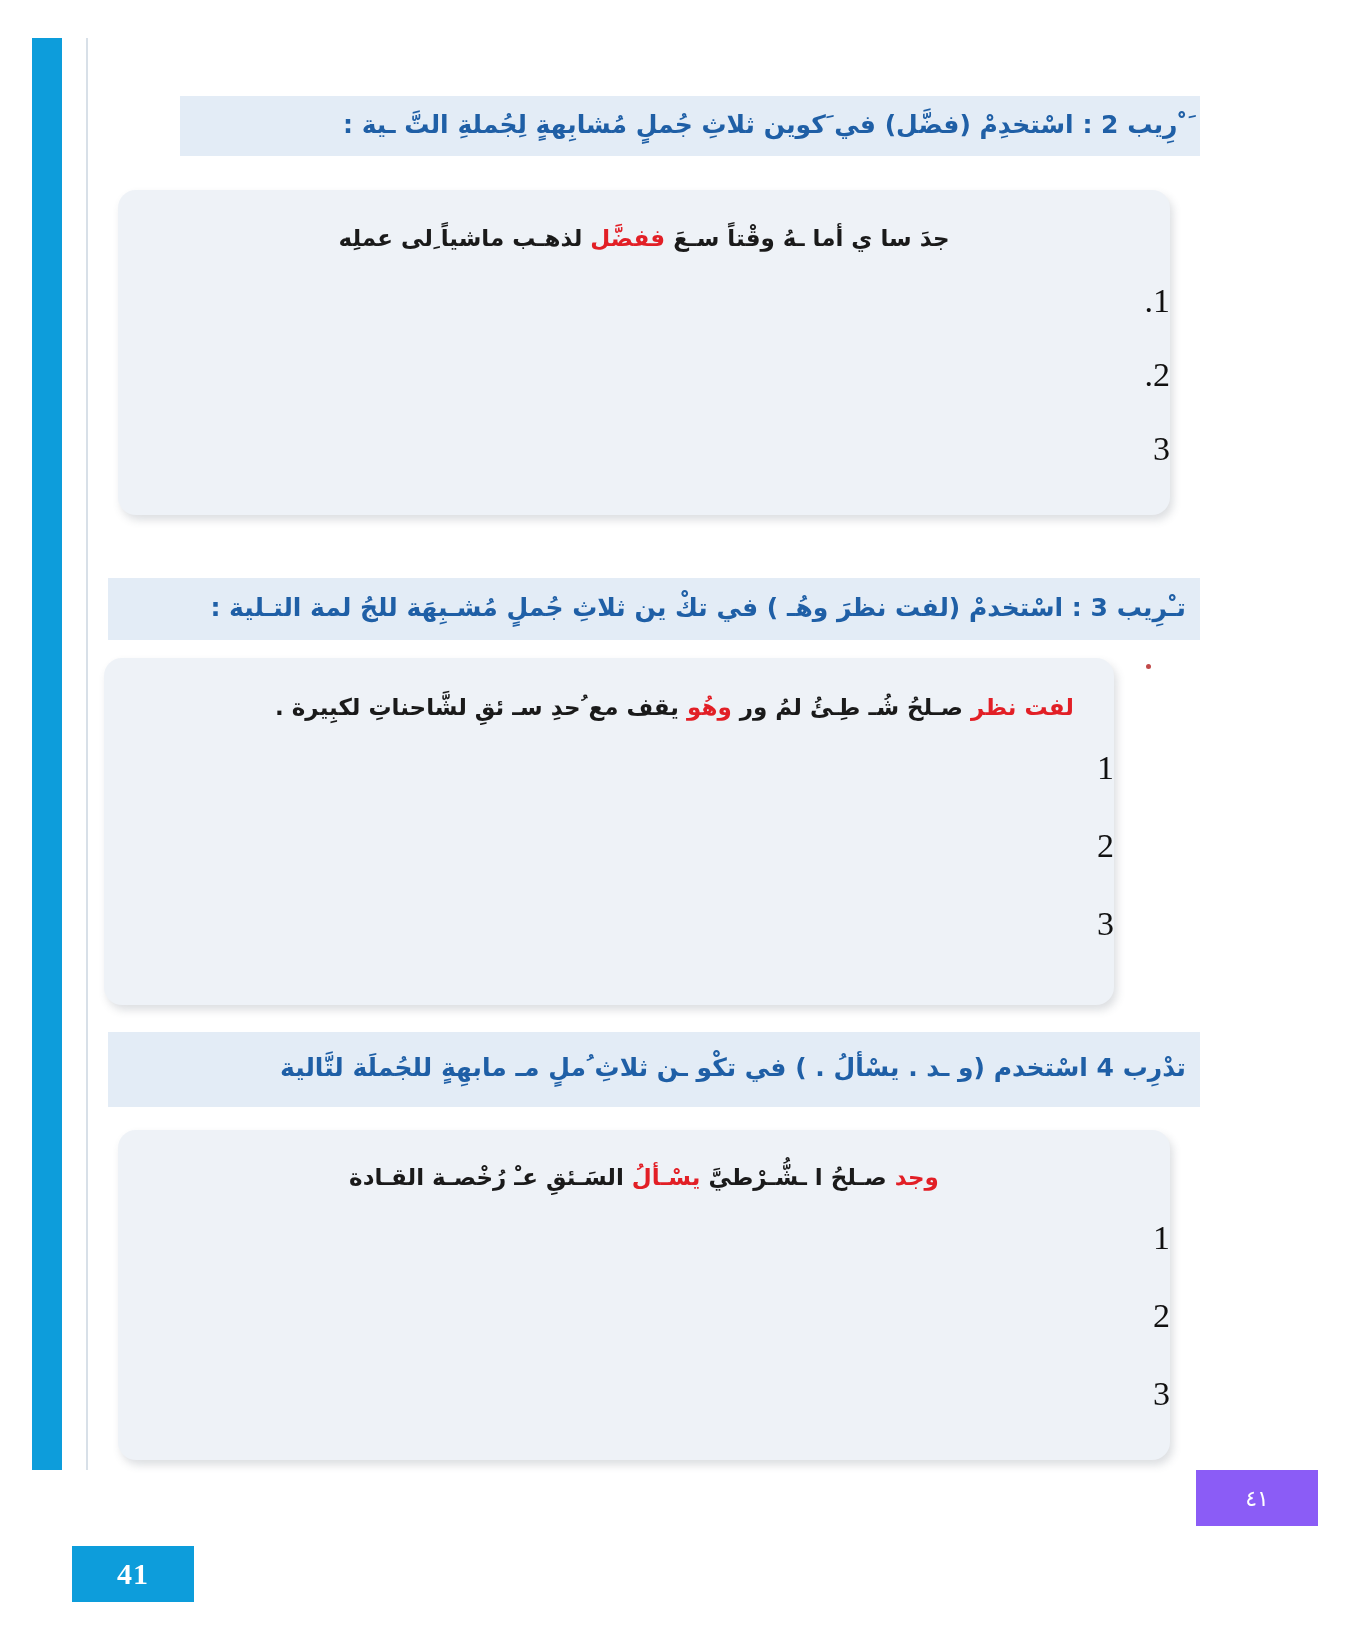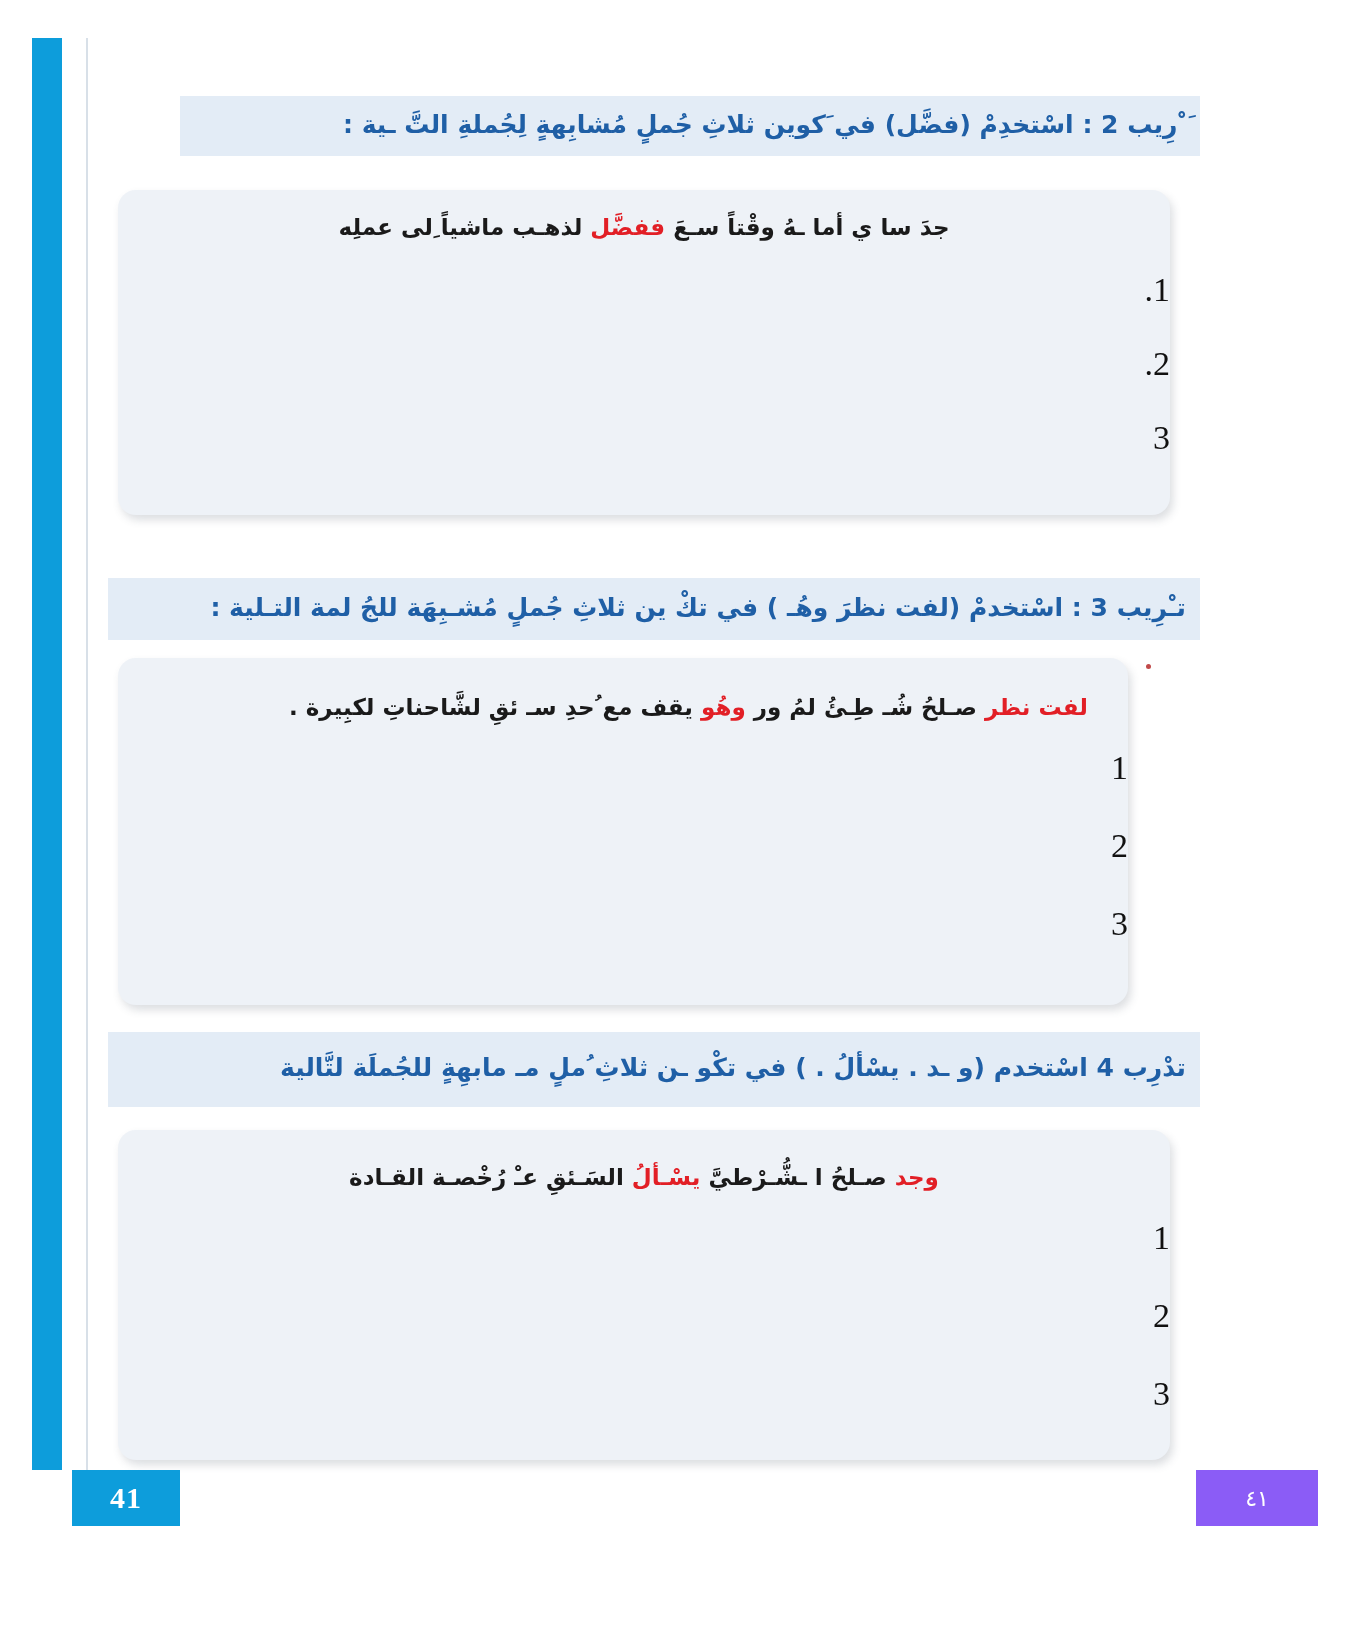--- a/index.html
+++ b/index.html
@@ -100,30 +100,30 @@
   
   .card {
     position: absolute;
     background: #eef2f7;
     border-radius: 18px;
     box-shadow: 3px 5px 9px rgba(60, 70, 90, 0.18);
     box-sizing: border-box;
     direction: rtl;
   }
   .card-1 { left: 118px; top: 190px;  width: 1052px; height: 325px; }
-  .card-2 { left: 118px; top: 658px;  width: 1010px; height: 347px; }
+  .card-2 { left: 104px; top: 658px;  width: 1010px; height: 347px; }
   .card-3 { left: 118px; top: 1130px; width: 1052px; height: 330px; }
 
   .prompt {
     font-family: "DejaVu Sans", "Liberation Sans", sans-serif;
     font-size: 23px;
     font-weight: bold;
     color: #1a1a1a;
     text-align: center;
-    padding: 20px 30px 0 30px;
+    padding: 31px 30px 0 30px;
     line-height: 1.5;
     direction: rtl;
     white-space: nowrap;
     overflow: hidden;
   }
   .prompt .hl { color: #e21f26; }
 
   .prompt-2 {
     text-align: right;
     padding: 32px 40px 0 24px;
@@ -166,22 +166,22 @@
     width: 5px;
     height: 5px;
     border-radius: 50%;
     background: #c14a4a;
   }
 
   
   .footer-tab {
     position: absolute;
     left: 72px;
-    top: 1470px;
-    width: 108px;
+    top: 1546px;
+    width: 122px;
     height: 56px;
     background: #0d9ddb;
     color: #ffffff;
     font-family: "Liberation Serif", serif;
     font-size: 30px;
     font-weight: bold;
     display: flex;
     align-items: center;
     justify-content: center;
     letter-spacing: 1px;

